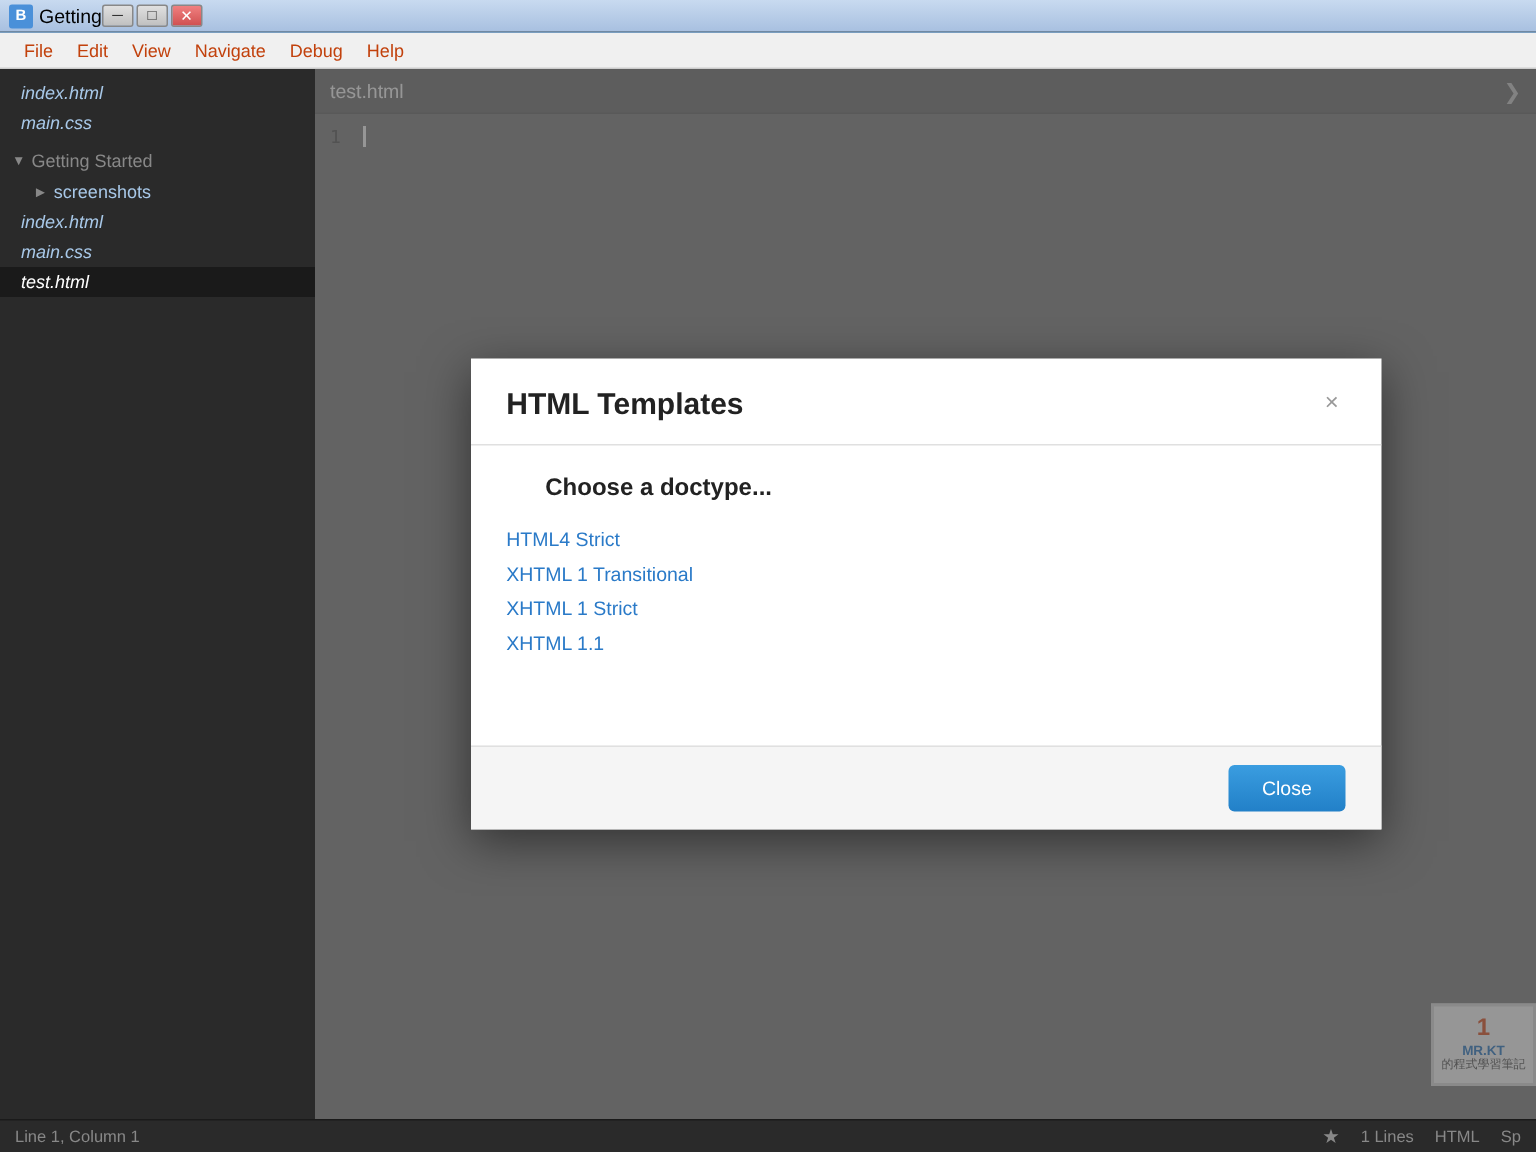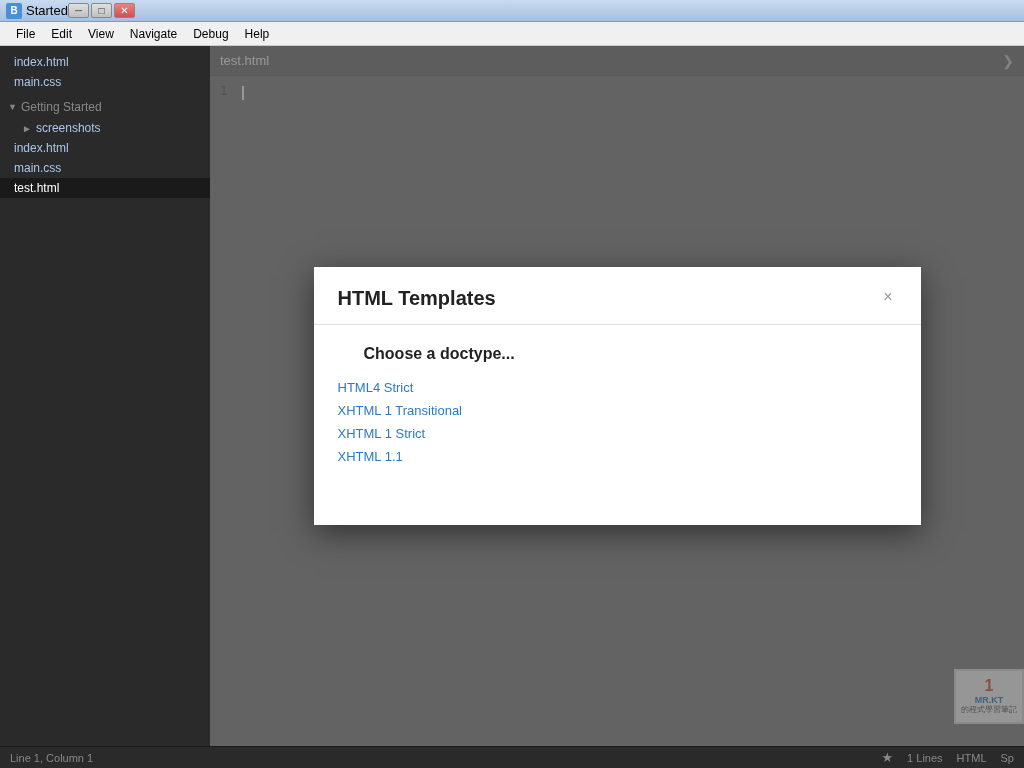--- a/index.html
+++ b/index.html
@@ -41,21 +41,21 @@
       height: 24px;
       background: #f0f0f0;
       border-bottom: 1px solid #ccc;
       display: flex;
       align-items: center;
       padding: 0 8px;
     }
     .menu-item {
       padding: 2px 8px;
       font-size: 12px;
-      color: #000000;
+      color: #c2410c;
       cursor: pointer;
       border-radius: 2px;
     }
 
     
     #main-layout {
       display: flex;
       height: calc(768px - 22px - 24px - 22px);
       position: relative;
     }
@@ -67,20 +67,21 @@
       color: #ccc;
       overflow-y: auto;
       flex-shrink: 0;
       padding-top: 6px;
     }
     .sidebar-file {
       padding: 3px 14px;
       font-size: 12px;
       color: #a8c8e8;
       cursor: pointer;
+      font-style: italic;
     }
     .sidebar-file.active { background: #1a1a1a; color: #ffffff; }
     .sidebar-section {
       padding: 8px 8px 4px 8px;
       font-size: 12px;
       color: #888;
       display: flex;
       align-items: center;
       gap: 4px;
     }
@@ -284,21 +285,21 @@
       font-size: 9px;
       font-weight: bold;
       color: #2a7ac8;
     }
   </style>
 </head>
 <body>
 
 <div id="title-bar">
   <div id="title-bar-icon">B</div>
-  <span id="title-text">Started</span>
+  <span id="title-text">Getting</span>
   <div id="title-bar-controls">
     <div class="titlebar-btn">─</div>
     <div class="titlebar-btn">□</div>
     <div class="titlebar-btn close-btn">✕</div>
   </div>
 </div>
 
 <div id="menu-bar">
   <span class="menu-item">File</span>
   <span class="menu-item">Edit</span>
@@ -346,20 +347,23 @@
           <span id="dialog-title-text">HTML Templates</span>
           <button id="dialog-close">×</button>
         </div>
         <div id="dialog-body">
           <div id="dialog-subtitle">Choose a doctype...</div>
           <a class="doctype-option">HTML4 Strict</a>
           <a class="doctype-option">XHTML 1 Transitional</a>
           <a class="doctype-option">XHTML 1 Strict</a>
           <a class="doctype-option">XHTML 1.1</a>
         </div>
+        <div id="dialog-footer">
+          <button id="close-btn">Close</button>
+        </div>
       </div>
     </div>
 
     <div id="watermark">
       <div id="watermark-logo">1</div>
       <div id="watermark-brand">MR.KT</div>
       <div id="watermark-text">的程式學習筆記</div>
     </div>
   </div>
 </div>

